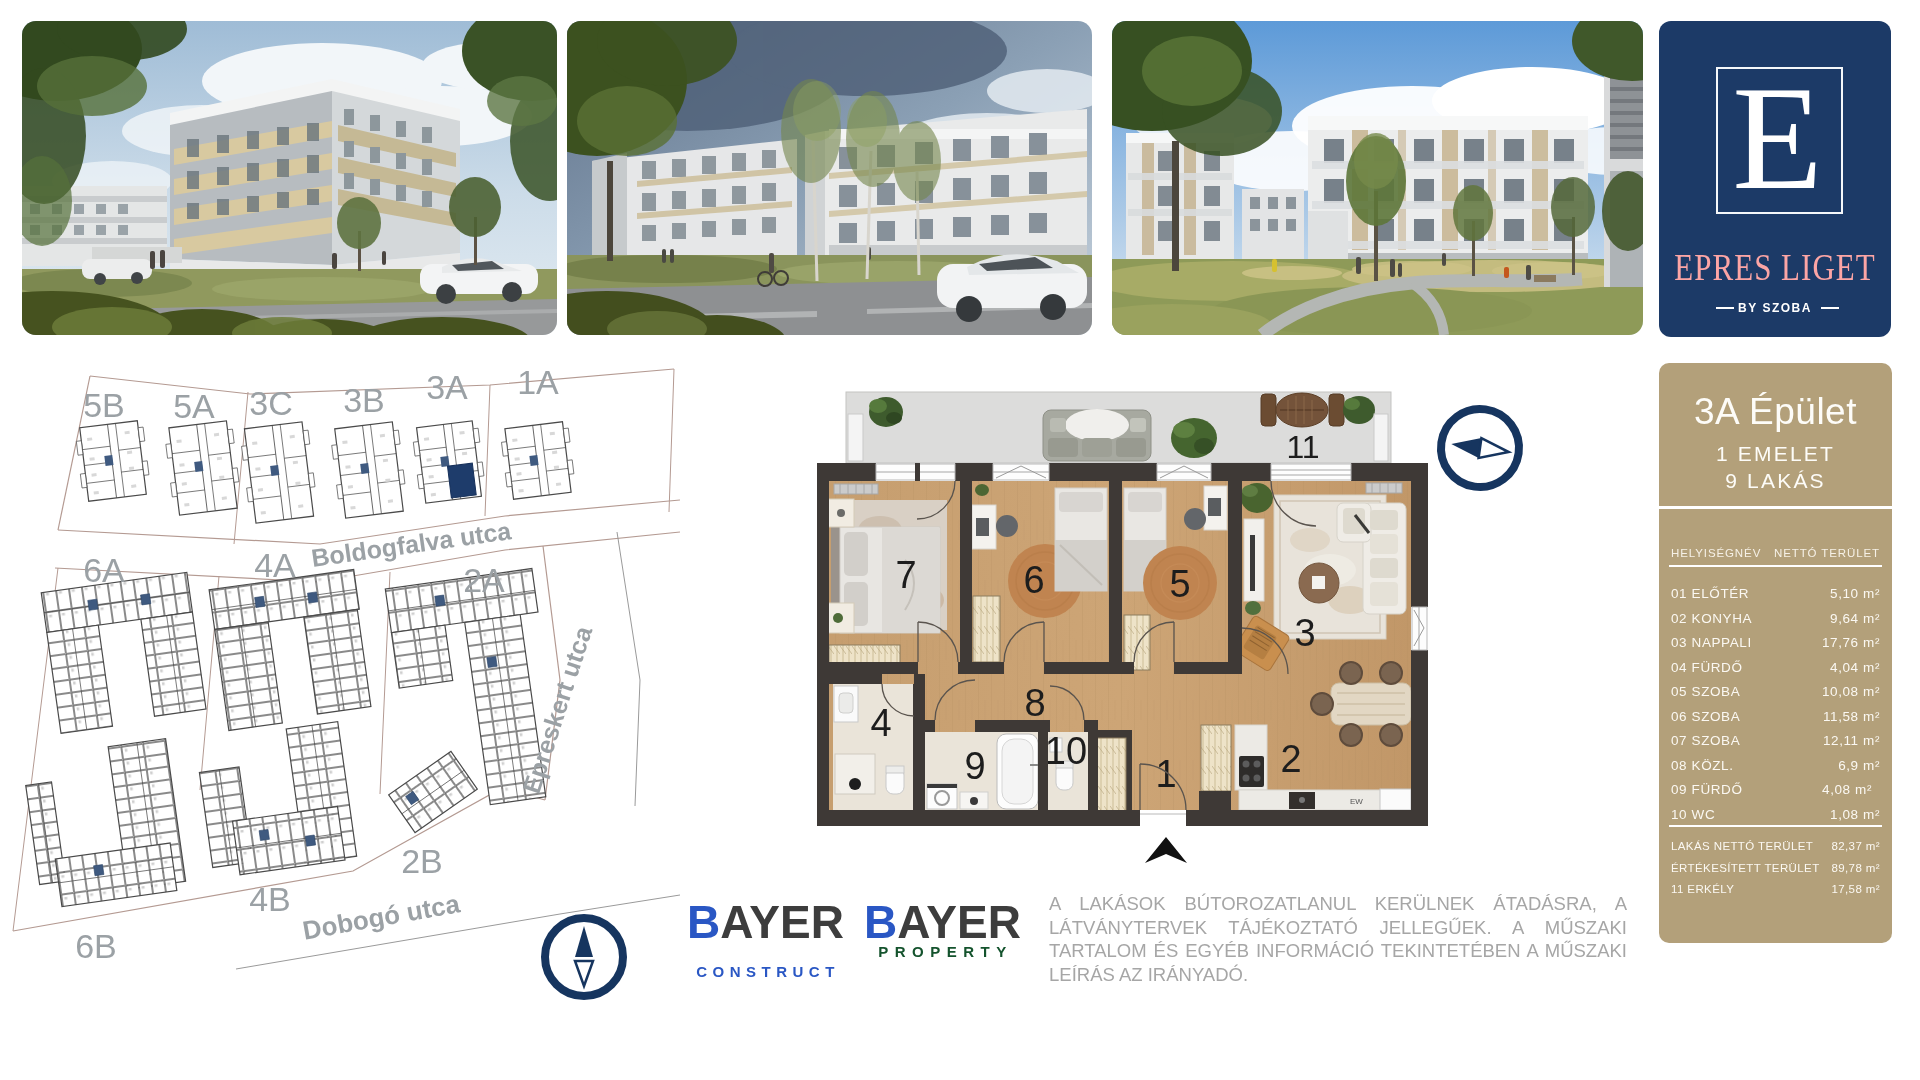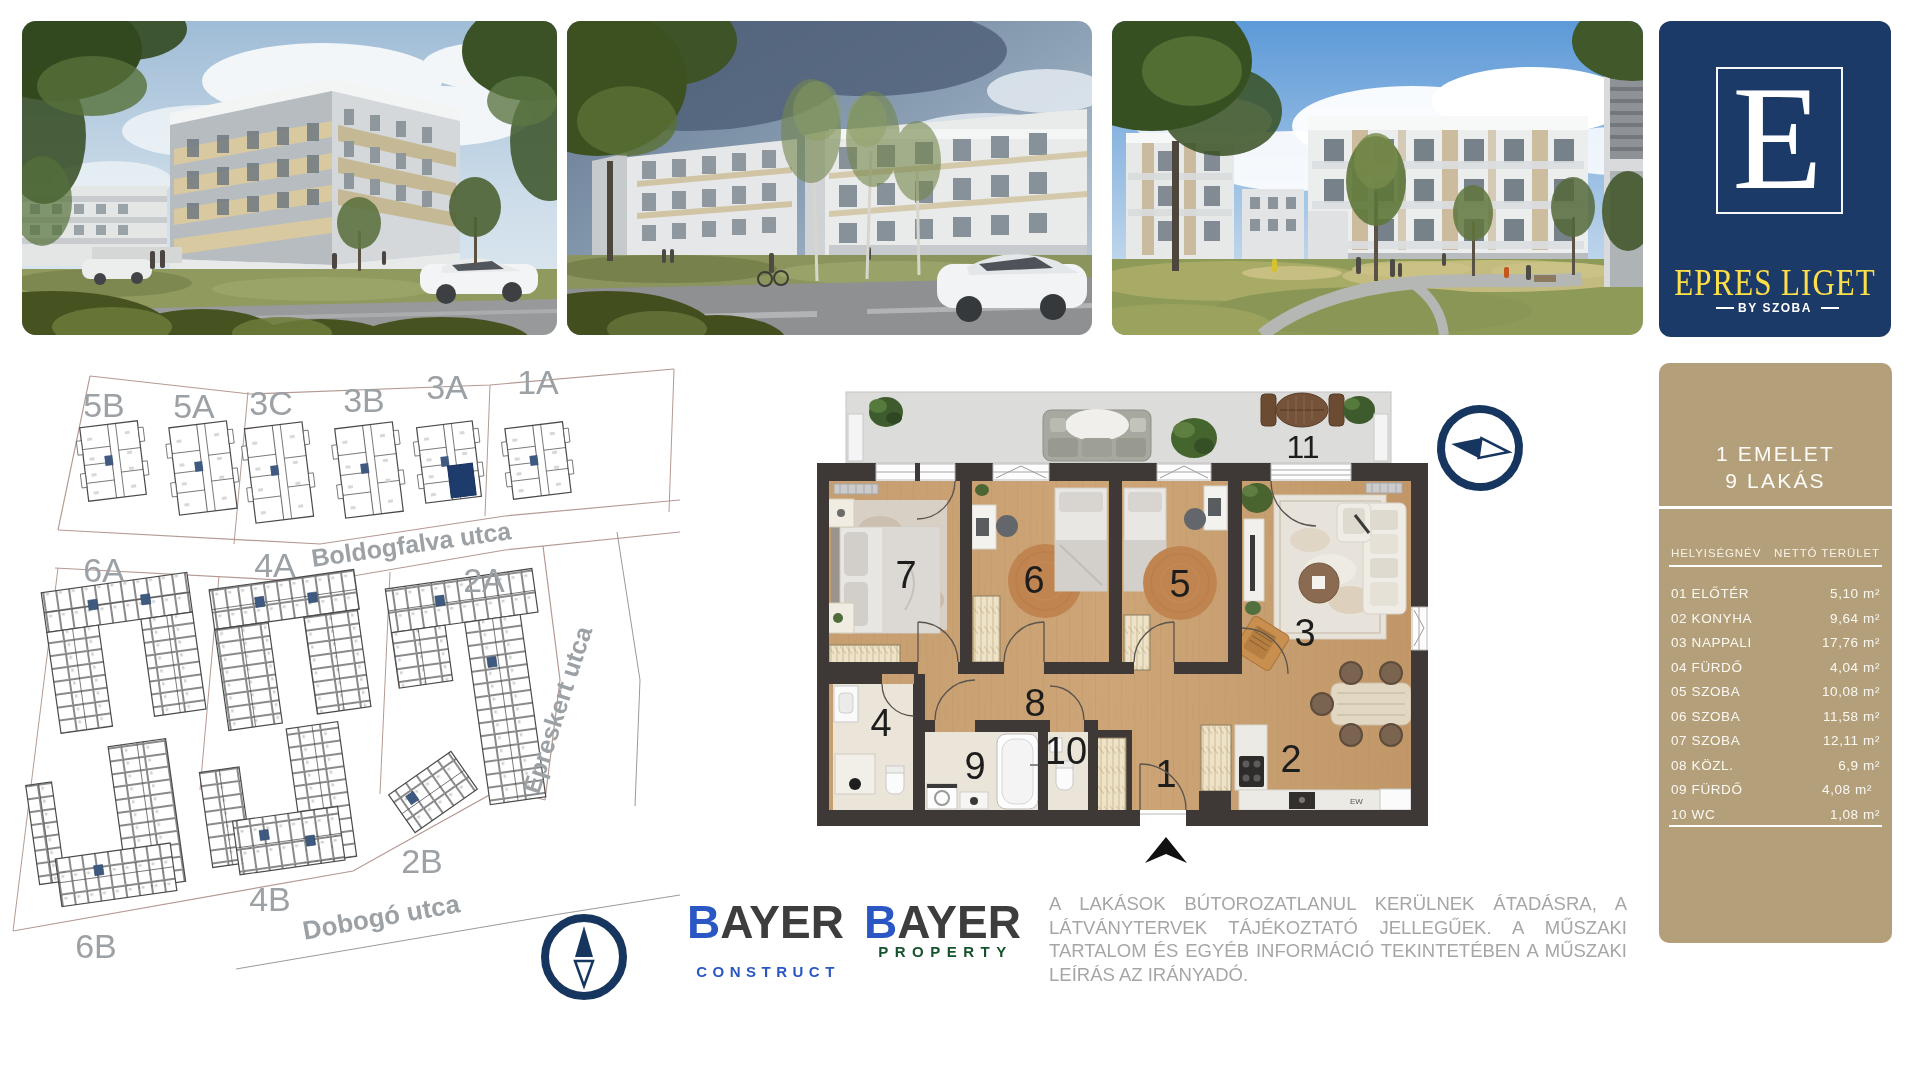--- a/index.html
+++ b/index.html
@@ -478,29 +478,30 @@
       </g>
 </svg>
 </div>
 
 <div class="abs" style="left:1659px;top:21px;width:232px;height:316px;background:#1c3a67;border-radius:12px;">
 
   <div class="abs" style="left:57px;top:46px;width:123px;height:143px;border:2px solid #f5f7fa;"></div>
 
   <div class="abs" style="left:57px;top:48px;width:123px;height:139px;color:#fff;font-family:'Liberation Serif',serif;font-size:148px;font-weight:400;text-align:center;line-height:139px;">E</div>
 
-  <div class="abs" style="left:0;top:240px;width:232px;text-align:center;color:#fde047;font-family:'Liberation Serif',serif;font-size:31px;letter-spacing:1px;"><span style="display:inline-block;transform:scaleY(1.22);transform-origin:center top;">EPRES LIGET</span></div>
+  <div class="abs" style="left:0;top:225px;width:232px;text-align:center;color:#fca5a5;font-family:'Liberation Serif',serif;font-size:31px;letter-spacing:1px;"><span style="display:inline-block;transform:scaleY(1.22);transform-origin:center top;">EPRES LIGET</span></div>
 
   <div class="abs" style="left:57px;top:286px;width:18px;height:2px;background:#fff;"></div>
   <div class="abs" style="left:0;top:280px;width:232px;text-align:center;color:#fff;font-size:12px;font-weight:bold;letter-spacing:1.5px;">BY SZOBA</div>
   <div class="abs" style="left:162px;top:286px;width:18px;height:2px;background:#fff;"></div>
 </div>
 
 <div class="abs" style="left:1659px;top:363px;width:233px;height:580px;background:#b3a07a;border-radius:10px;color:#fff;">
 
+  <div class="abs" style="left:0;top:28px;width:233px;text-align:center;font-size:37px;letter-spacing:0.5px;color:#fdfcf8;">3A Épület</div>
 
   <div class="abs" style="left:0;top:79px;width:233px;text-align:center;font-size:21px;letter-spacing:2.2px;color:#fdfcf8;">1 EMELET</div>
 
   <div class="abs" style="left:0;top:106px;width:233px;text-align:center;font-size:21px;letter-spacing:2.2px;color:#fdfcf8;">9 LAKÁS</div>
 
   <div class="abs" style="left:0;top:143px;width:233px;height:3px;background:#fff;"></div>
 
   <div class="abs" style="left:12px;top:184px;width:209px;font-size:11.5px;letter-spacing:0.9px;color:#f6f1e7;white-space:nowrap;">
       <span style="position:absolute;left:0">HELYISÉGNÉV</span>
       <span style="position:absolute;right:0">NETTÓ TERÜLET</span>
@@ -514,20 +515,25 @@
     <div style="position:relative">04 FÜRDŐ<span style="position:absolute;right:0">4,04 m²</span></div>
     <div style="position:relative">05 SZOBA<span style="position:absolute;right:0">10,08 m²</span></div>
     <div style="position:relative">06 SZOBA<span style="position:absolute;right:0">11,58 m²</span></div>
     <div style="position:relative">07 SZOBA<span style="position:absolute;right:0">12,11 m²</span></div>
     <div style="position:relative">08 KÖZL.<span style="position:absolute;right:0">6,9 m²</span></div>
     <div style="position:relative">09 FÜRDŐ<span style="position:absolute;right:8px">4,08 m²</span></div>
     <div style="position:relative">10 WC<span style="position:absolute;right:0">1,08 m²</span></div>
   </div>
   <div class="abs" style="left:10px;top:462px;width:213px;height:2px;background:#fff;"></div>
 
+  <div class="abs" style="left:12px;top:473px;width:209px;font-size:11.5px;letter-spacing:0.4px;line-height:21.5px;color:#fbf8f2;white-space:nowrap;">
+    <div style="position:relative">LAKÁS NETTÓ TERÜLET<span style="position:absolute;right:0">82,37 m²</span></div>
+    <div style="position:relative">ÉRTÉKESÍTETT TERÜLET<span style="position:absolute;right:0">89,78 m²</span></div>
+    <div style="position:relative">11 ERKÉLY<span style="position:absolute;right:0">17,58 m²</span></div>
+  </div>
 </div>
 
 <svg class="abs" style="left:0;top:360px" width="680" height="720" viewBox="0 0 680 720">
 <defs>
       <pattern id="uh" width="13" height="22" patternUnits="userSpaceOnUse">
         <rect x="0.5" y="0.5" width="12" height="21" fill="#ffffff" stroke="#585858" stroke-width="0.7"></rect>
         <rect x="2.5" y="3" width="3" height="2.5" fill="#cfcfcf"></rect>
       </pattern>
       <pattern id="uv" width="22" height="13" patternUnits="userSpaceOnUse">
         <rect x="0.5" y="0.5" width="21" height="12" fill="#ffffff" stroke="#585858" stroke-width="0.7"></rect>

